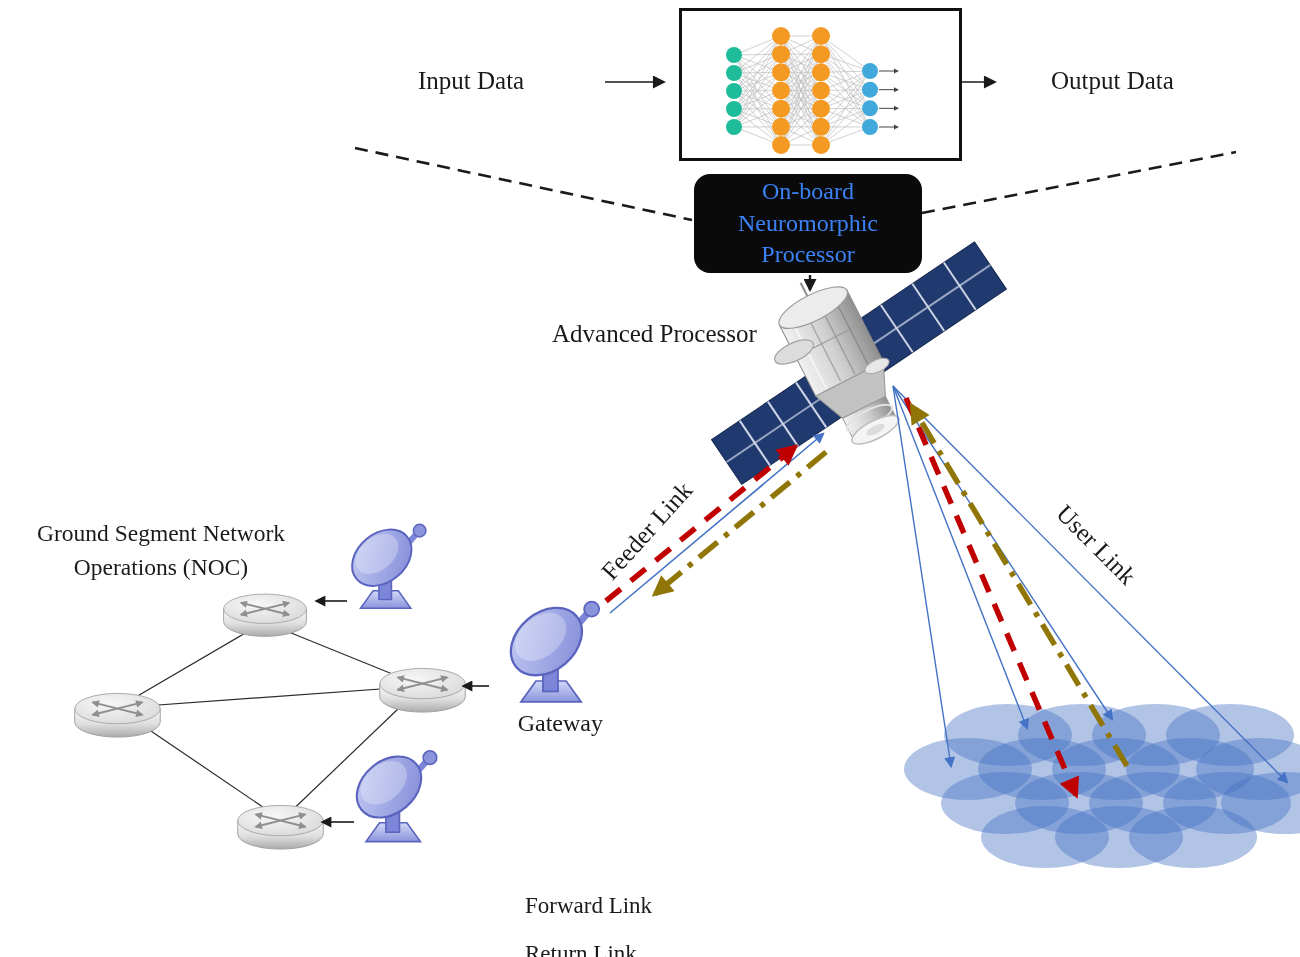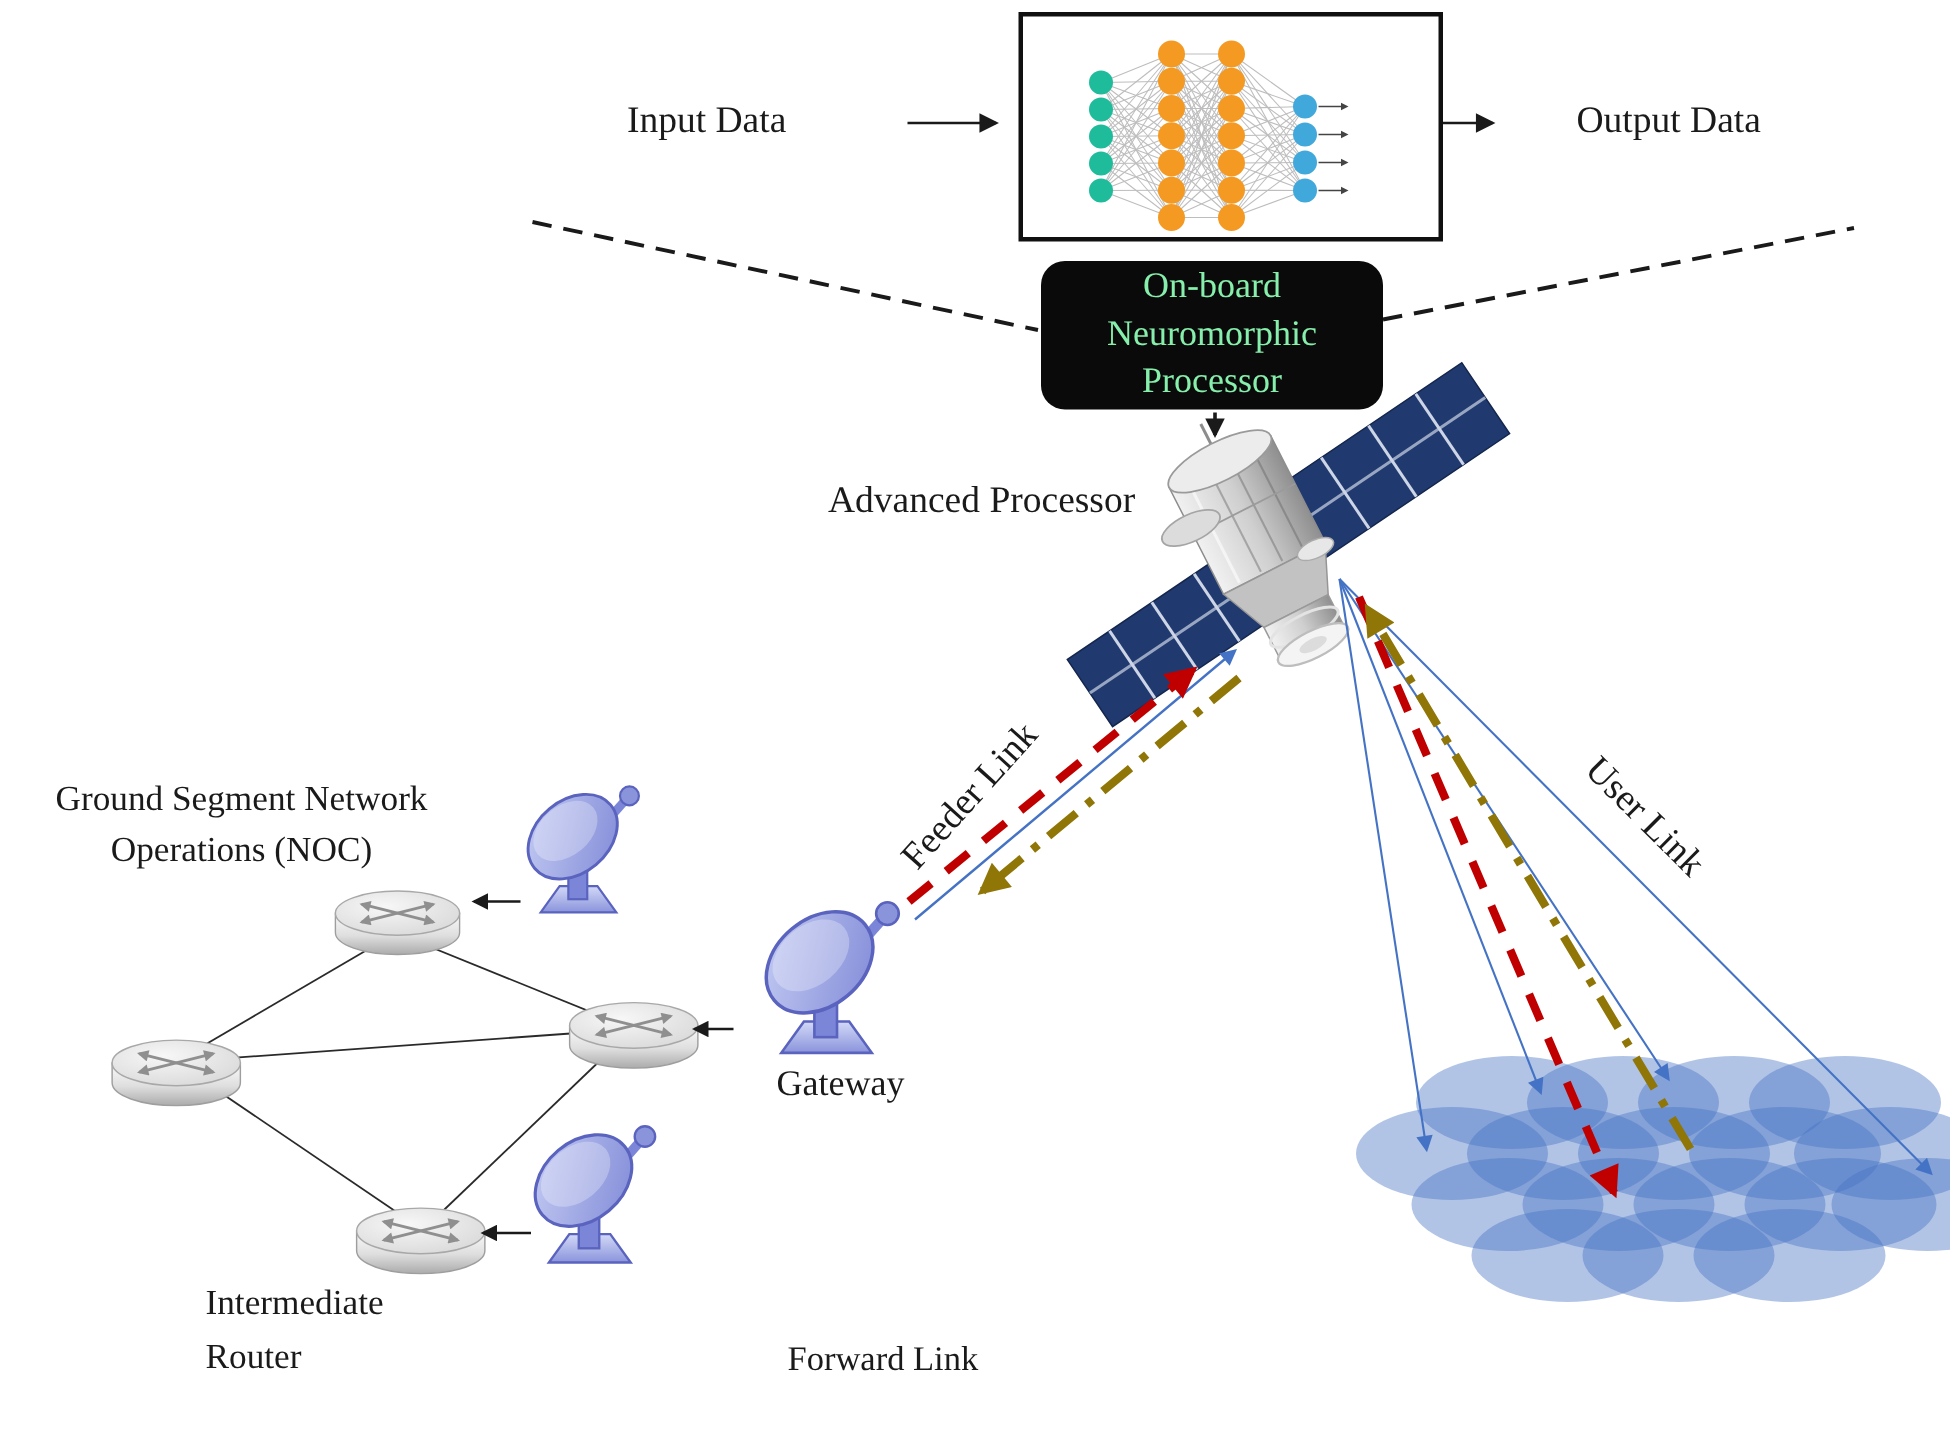--- a/index.html
+++ b/index.html
@@ -23,21 +23,21 @@
   .panel{fill:var(--c-panel,#203A70);stroke:#14264d;stroke-width:1;}
   .panel-line{stroke:#cdd5e6;stroke-width:2;}
   .fill-fwd{fill:var(--c-red,#C00000);}
   .fill-rtn{fill:var(--c-gold,#8F7606);}
   .nn-box{
     position:absolute;left:679px;top:8px;width:277px;height:147px;
     background:#fff;border:3px solid #101010;box-sizing:content-box;
   }
   .proc-box{
     position:absolute;left:694px;top:174px;width:228px;height:99px;
-    background:#0a0a0a;border-radius:16px;color:#86efac;
+    background:#0a0a0a;border-radius:16px;color:#3b82f6;
     display:flex;align-items:center;justify-content:center;text-align:center;
     font-size:24px;line-height:1.33;padding:0 14px;box-sizing:border-box;
   }
   .big{font-size:25px;}
   .mid{font-size:23.5px;}
   .legend-row{position:absolute;display:flex;align-items:center;gap:35px;height:25px;flex-direction:column;}
   .legend-row span{font-size:23px;}
   .rot{transform-origin:50% 50%;}
 </style>
 </head>
@@ -377,23 +377,29 @@
   <div class="lbl big rot" style="left:562px;top:517px;width:170px;text-align:center;transform:rotate(-48deg);">Feeder Link</div>
   <div class="lbl big rot" style="left:1021px;top:531px;width:150px;text-align:center;transform:rotate(45deg);">User Link</div>
 
   <div class="lbl mid wrap" style="left:0px;top:516px;width:322px;text-align:center;line-height:34px;">
     <span style="display:block;text-align:center;">Ground Segment Network</span>
     <span style="display:block;">Operations (NOC)</span>
   </div>
 
   <div class="lbl" style="left:478px;top:710px;width:125px;text-align:right;font-size:24px;">Gateway</div>
 
-  <div class="lbl mid wrap" style="left:137px;top:851px;width:175px;line-height:36px;">Intermediate Router</div>
 
   <div class="legend-row" style="left:525px;top:858px;">
     <svg width="62" height="22">
       <line x1="2" y1="11" x2="30" y2="11" class="fwd" stroke-width="6"></line>
       <polygon points="39,2 60,11 39,20" class="fill-fwd"></polygon>
     </svg>
     <span>Forward Link</span>
   </div>
+  <div class="legend-row" style="left:525px;top:906px;">
+    <svg width="62" height="22">
+      <line x1="2" y1="11" x2="30" y2="11" class="rtn" stroke-width="6"></line>
+      <polygon points="39,2 60,11 39,20" class="fill-rtn"></polygon>
+    </svg>
+    <span>Return Link</span>
+  </div>
 
 </div>
 
 </body></html>

